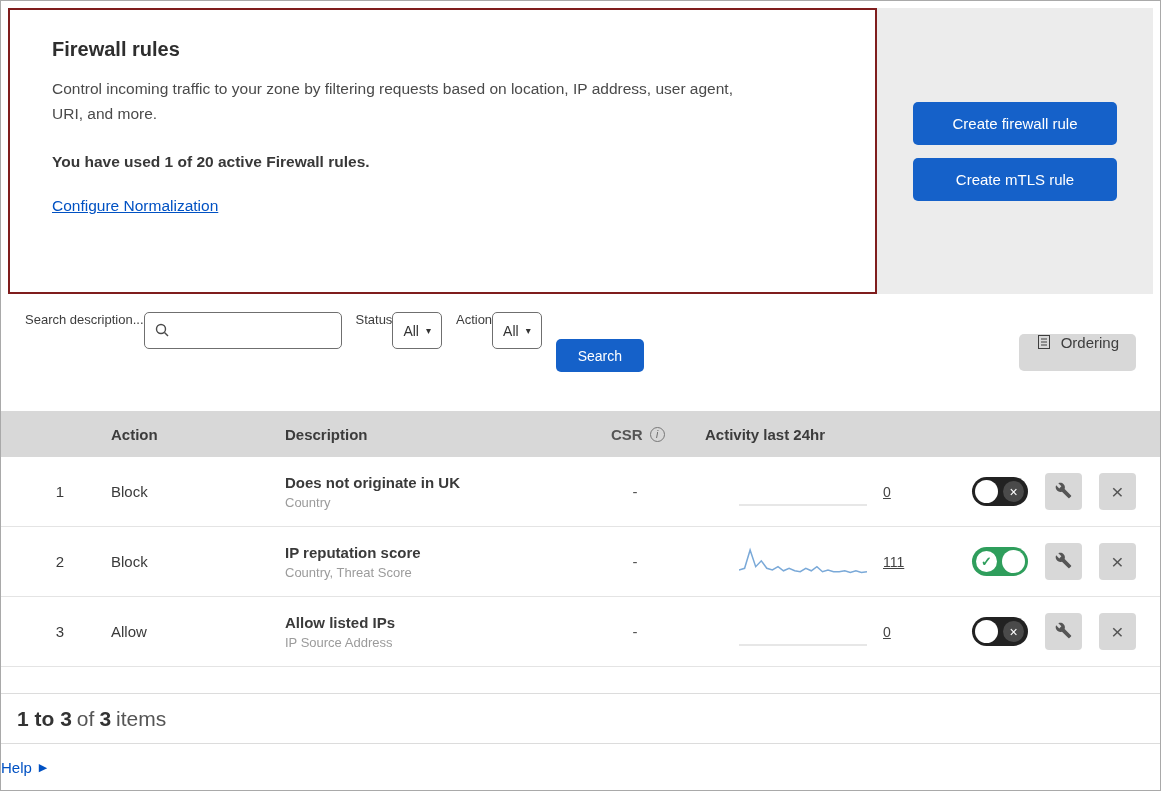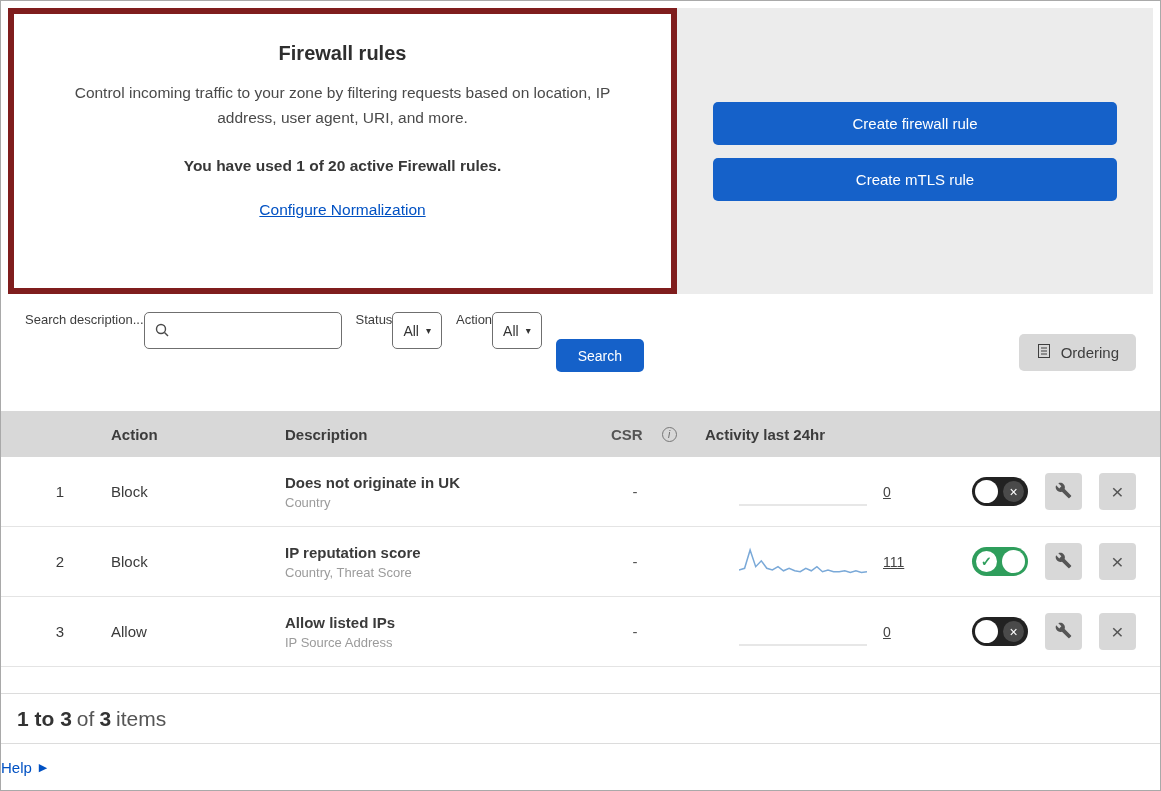--- a/index.html
+++ b/index.html
@@ -1,53 +1,53 @@
 <!DOCTYPE html>
 <html><head>
 <meta charset="utf-8">
 <style>
   * { box-sizing: border-box; margin: 0; padding: 0; }
   body { font-family: "Liberation Sans", sans-serif; background: #fff; color: #3a3a3a; }
   .page { width: 1161px; height: 791px; border: 1px solid #a9a9a9; background: #fff; overflow: hidden; }
 
   
   .top { display: flex; padding: 7px 7px 0 7px; height: 293px; }
-  .top-card { width: 669px; border: 6px solid #7f1d1d; background: #fff; padding: 28px 42px; text-align: center; }
+  .top-card { width: 869px; border: 2px solid #7f1d1d; background: #fff; padding: 28px 42px; }
   .top-card h1 { font-size: 20px; font-weight: bold; color: #2e2e2e; margin-bottom: 16px; }
   .top-card .desc { font-size: 15.5px; color: #4a4a4a; line-height: 1.6; max-width: 715px; margin-bottom: 26px; }
   .top-card .usage { font-size: 15.5px; font-weight: bold; color: #383838; margin-bottom: 26px; }
   .top-card .norm { font-size: 15.5px; color: #4a4a4a; margin-bottom: 8px; }
   .top-card .norm b { color: #383838; }
   .config-link { font-size: 15.5px; color: #0051c3; text-decoration: underline; cursor: pointer; display: inline-block; }
   .top-side { flex: 1; background: #ececec; display: flex; flex-direction: column; align-items: center; justify-content: center; gap: 13px; padding: 0 36px; }
   .btn-primary { width: 100%; height: 43px; background: #1561c9; color: #fff; border: none; border-radius: 5px; font-size: 15px; font-family: inherit; cursor: pointer; }
 
   
   .filters { height: 117px; padding: 18px 24px 0 24px; display: flex; align-items: flex-start; gap: 14px; }
   .fgroup { display: flex; flex-direction: row; }
   .flabel { font-size: 13px; color: #3d3d3d; margin-bottom: 7px; }
   .search-box { position: relative; width: 198px; }
   .search-box input { width: 198px; height: 37px; border: 1px solid #6f6f6f; border-radius: 5px; padding: 0 10px 0 34px; font-size: 14px; font-family: inherit; color: #333; background: #fff; }
   .search-icon { position: absolute; left: 10px; top: 10px; }
   .dropdown { height: 37px; border: 1px solid #6f6f6f; border-radius: 5px; background: #fff; display: flex; align-items: center; gap: 7px; padding: 0 10px; font-size: 14px; color: #333; cursor: pointer; }
   .caret { font-size: 10px; color: #333; }
   .btn-search { margin-top: 27px; height: 33px; padding: 0 22px; background: #1561c9; color: #fff; border: none; border-radius: 5px; font-size: 14px; font-family: inherit; cursor: pointer; }
-  .btn-ordering { margin-left: auto; margin-top: 22px; height: 37px; padding: 0 17px; background: #d8d8d8; color: #3e3e3e; border: none; border-radius: 5px; font-size: 15px; font-family: inherit; display: flex; align-items: center; gap: 9px; cursor: pointer; }
+  .btn-ordering { margin-left: auto; margin-top: 22px; height: 37px; padding: 0 17px; background: #d8d8d8; color: #3e3e3e; border: none; border-radius: 5px; font-size: 15px; font-family: inherit; display: flex; gap: 9px; cursor: pointer; }
 
   
   .thead, .trow { display: grid; grid-template-columns: 90px 174px 310px 120px 230px 1fr; align-items: center; }
   .thead { height: 46px; background: #d8d8d8; font-weight: bold; font-size: 15px; color: #3c3c3c; }
   .trow { height: 70px; background: #fff; border-bottom: 1px solid #e4e4e4; }
   .c-num { text-align: center; padding-left: 28px; font-size: 15px; }
   .c-action { padding-left: 20px; font-size: 15px; }
   .c-desc { padding-left: 20px; }
   .c-desc .d-main { font-size: 15px; color: #3a3a3a; font-weight: bold; }
   .c-desc .d-sub { font-size: 13px; color: #9b9b9b; margin-top: 4px; }
   .c-csr { text-align: center; font-size: 15px; color: #555; }
-  .c-csr-h { padding-left: 36px; text-align: left; display: flex; align-items: center; gap: 19px; }
+  .c-csr-h { padding-left: 36px; text-align: left; display: flex; align-items: center; gap: 7px; }
   .info-icon { width: 15px; height: 15px; border: 1px solid #777; border-radius: 50%; font-size: 10px; font-style: italic; font-weight: normal; color: #666; display: inline-flex; align-items: center; justify-content: center; cursor: pointer; }
   .c-activity { padding-left: 10px; font-size: 15px; display: flex; align-items: center; }
   .spark-wrap { margin-left: 34px; display: flex; align-items: center; gap: 16px; }
   .count-link { font-size: 14px; color: #444; text-decoration: underline; cursor: pointer; }
   .c-controls { display: flex; justify-content: flex-end; align-items: center; gap: 17px; padding-right: 24px; }
 
   
   .toggle { width: 56px; height: 29px; border-radius: 15px; position: relative; cursor: pointer; flex: 0 0 auto; }
   .toggle.off { background: #222222; }
   .toggle.on  { background: #2f9e5c; }

